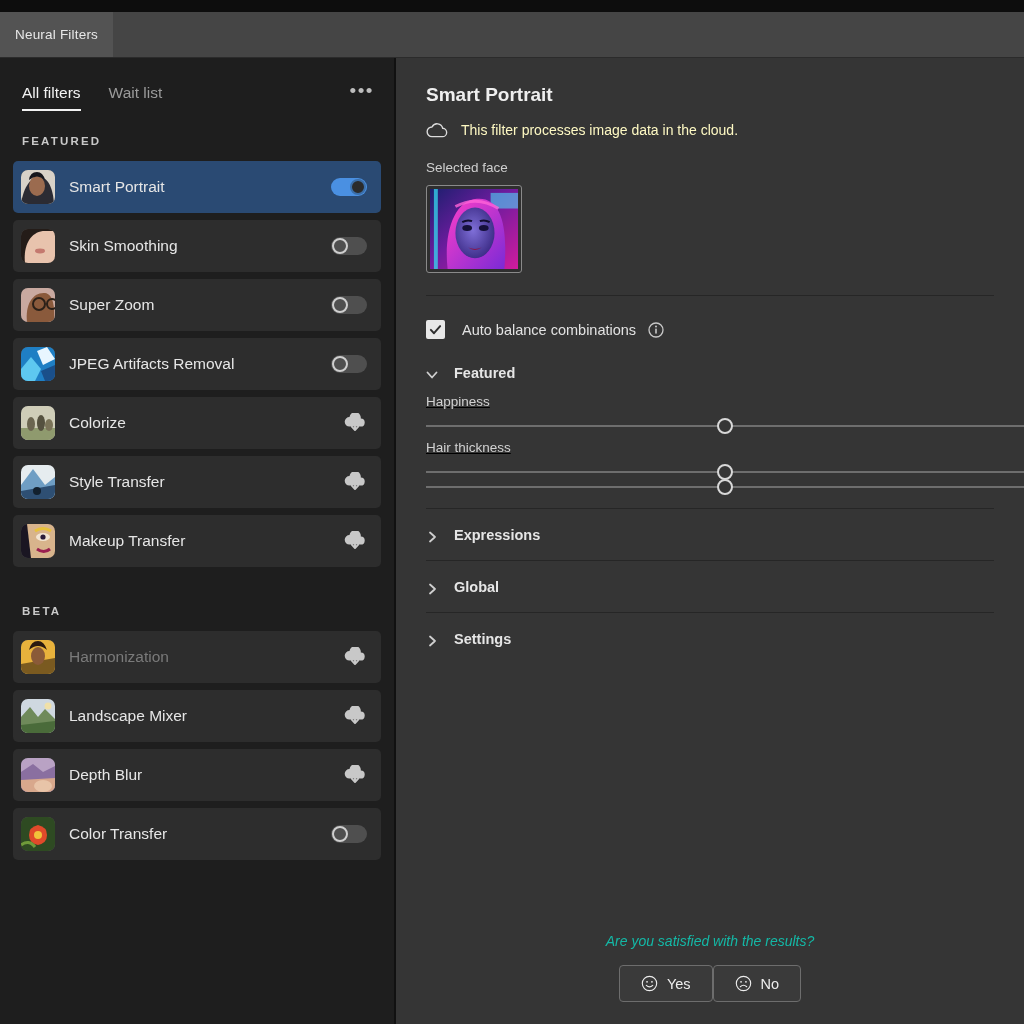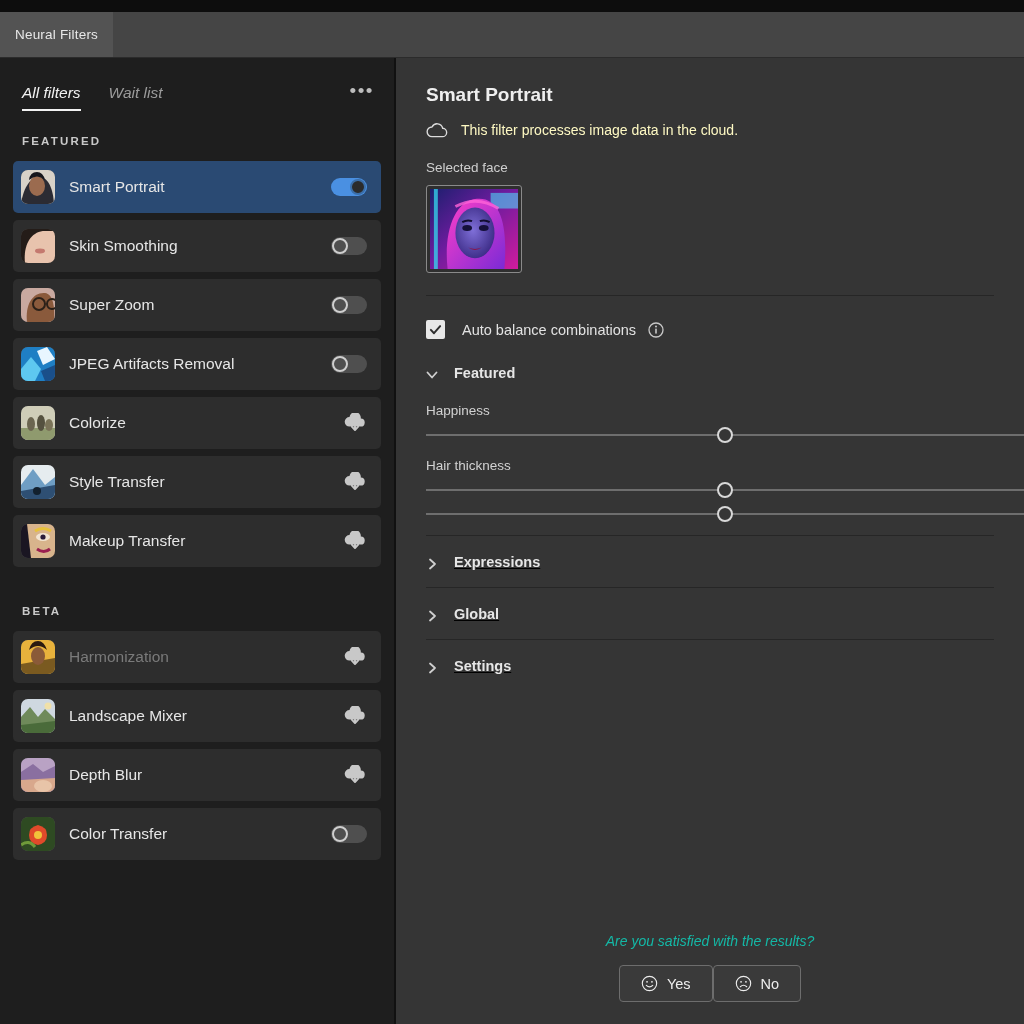--- a/index.html
+++ b/index.html
@@ -32,21 +32,21 @@
     border-right: 2px solid #111;
     position: relative; flex: none;
   }
   .rightpanel { flex: 1; background: #353535; position: relative; overflow: hidden; }
 
   
   .filtertabs {
     display: flex; align-items: flex-start;
     padding: 26px 20px 0 22px; position: relative;
   }
-  .ftab { font-size: 15.5px; color: #9b9b9b; margin-right: 28px; padding-bottom: 9px; position: relative; font-style: italic; }
+  .ftab { font-size: 15.5px; color: #9b9b9b; margin-right: 28px; padding-bottom: 9px; position: relative; }
   .ftab.active { color: #f2f2f2; }
   .ftab.active::after {
     content: ""; position: absolute; left: 0; right: 0; bottom: 0;
     height: 2.5px; background: #f2f2f2;
   }
   .dots {
     margin-left: auto; color: #bdbdbd; font-size: 19px;
     letter-spacing: 1.5px; line-height: 14px;
   }
 
@@ -109,38 +109,38 @@
     display: flex; align-items: center; justify-content: center; flex: none;
   }
   .cbox svg { width: 13px; height: 13px; display: block; }
   .checklabel { font-size: 14.5px; color: #e2e2e2; margin-left: 17px; }
   .info-ic { width: 16px; height: 16px; margin-left: 12px; flex: none; }
 
   .sect-open { display: flex; align-items: center; margin-top: 26px; }
   .chev { width: 12px; height: 12px; margin-right: 16px; flex: none; }
   .sect-label { font-size: 14.5px; font-weight: bold; color: #e6e6e6; }
 
-  .slider-block { margin-top: 22px; }
+  .slider-block { margin-top: 13px; text-decoration: underline; }
   .slider-label { font-size: 13.5px; color: #d2d2d2; margin-bottom: 16px; }
   .track {
     height: 2px; background: #6e6e6e; position: relative;
     margin-right: -30px;
   }
   .knob {
     position: absolute; top: 50%; width: 16px; height: 16px;
     margin-top: -8px; margin-left: -8px;
     border: 2px solid #d8d8d8; border-radius: 50%;
     background: #353535; box-sizing: border-box;
   }
 
   .sect-closed {
     height: 52px; display: flex; align-items: center;
     border-top: 1px solid #262626;
   }
-  .sect-wrap { margin-top: 20px; text-decoration: underline; }
+  .sect-wrap { margin-top: 20px; }
 
   
   .feedback { position: absolute; left: 0; right: 0; bottom: 22px; text-align: center; }
   .fb-q { font-size: 14px; font-style: italic; color: #14b8a6; }
   .fb-btns { margin-top: 16px; display: flex; justify-content: center; }
   .fb-btn {
     display: flex; align-items: center; gap: 9px;
     padding: 9px 21px; border: 1px solid #6d6d6d; border-radius: 4px;
     background: #3a3a3a; color: #ededed; font-size: 14.5px;
   }

